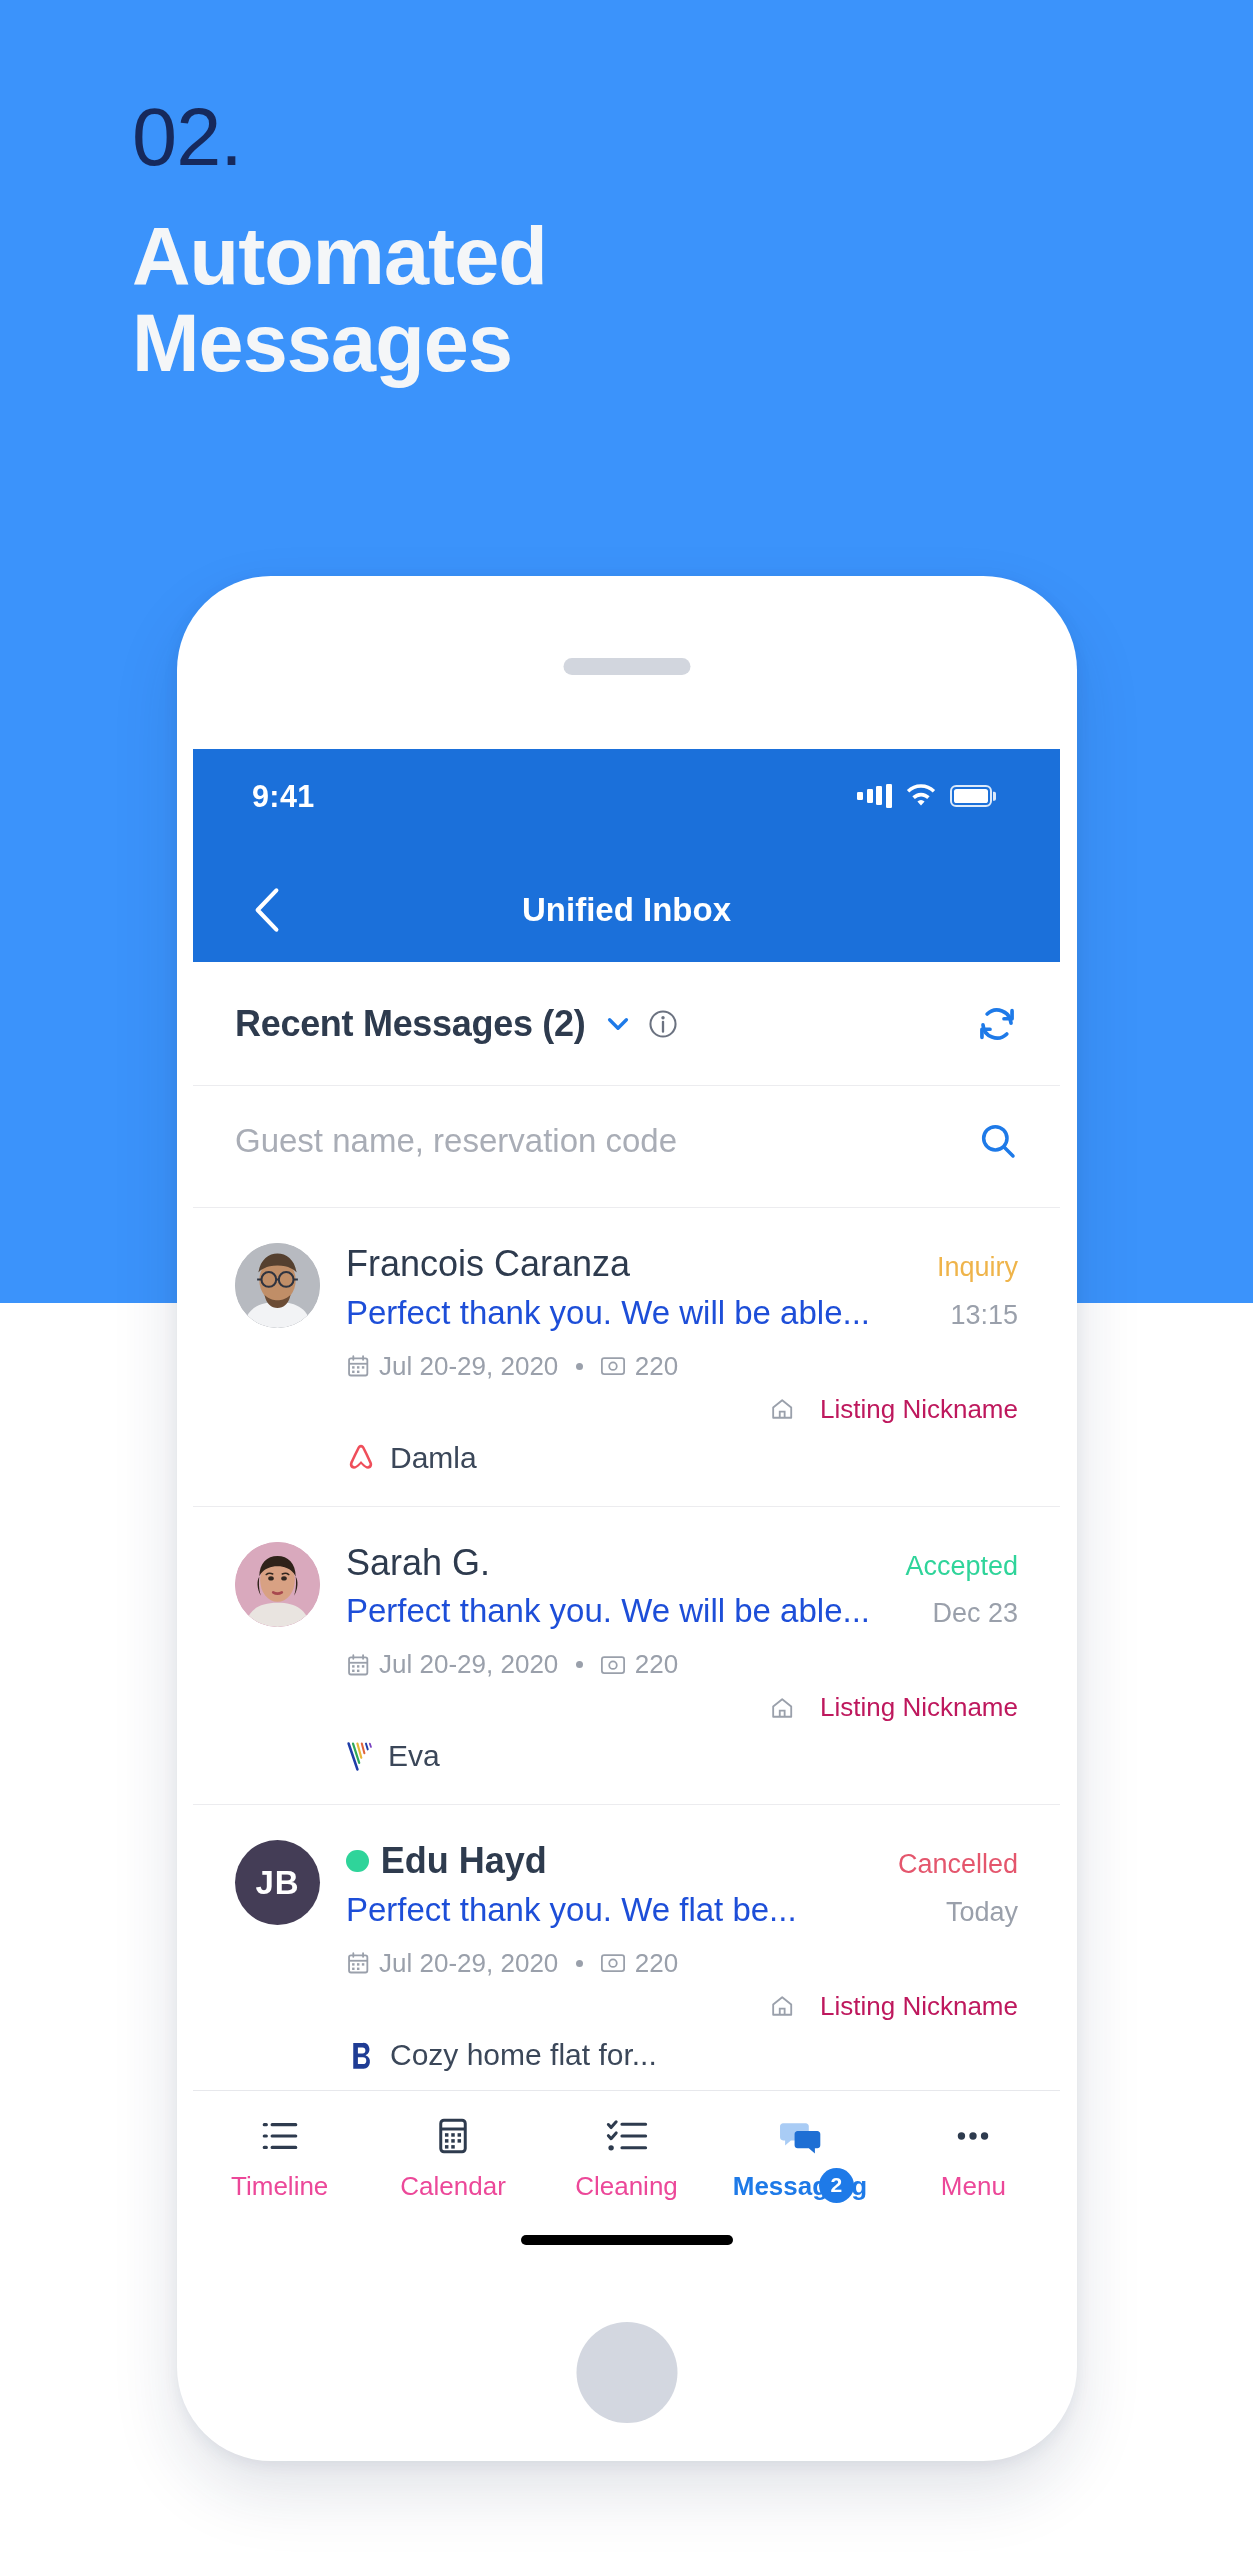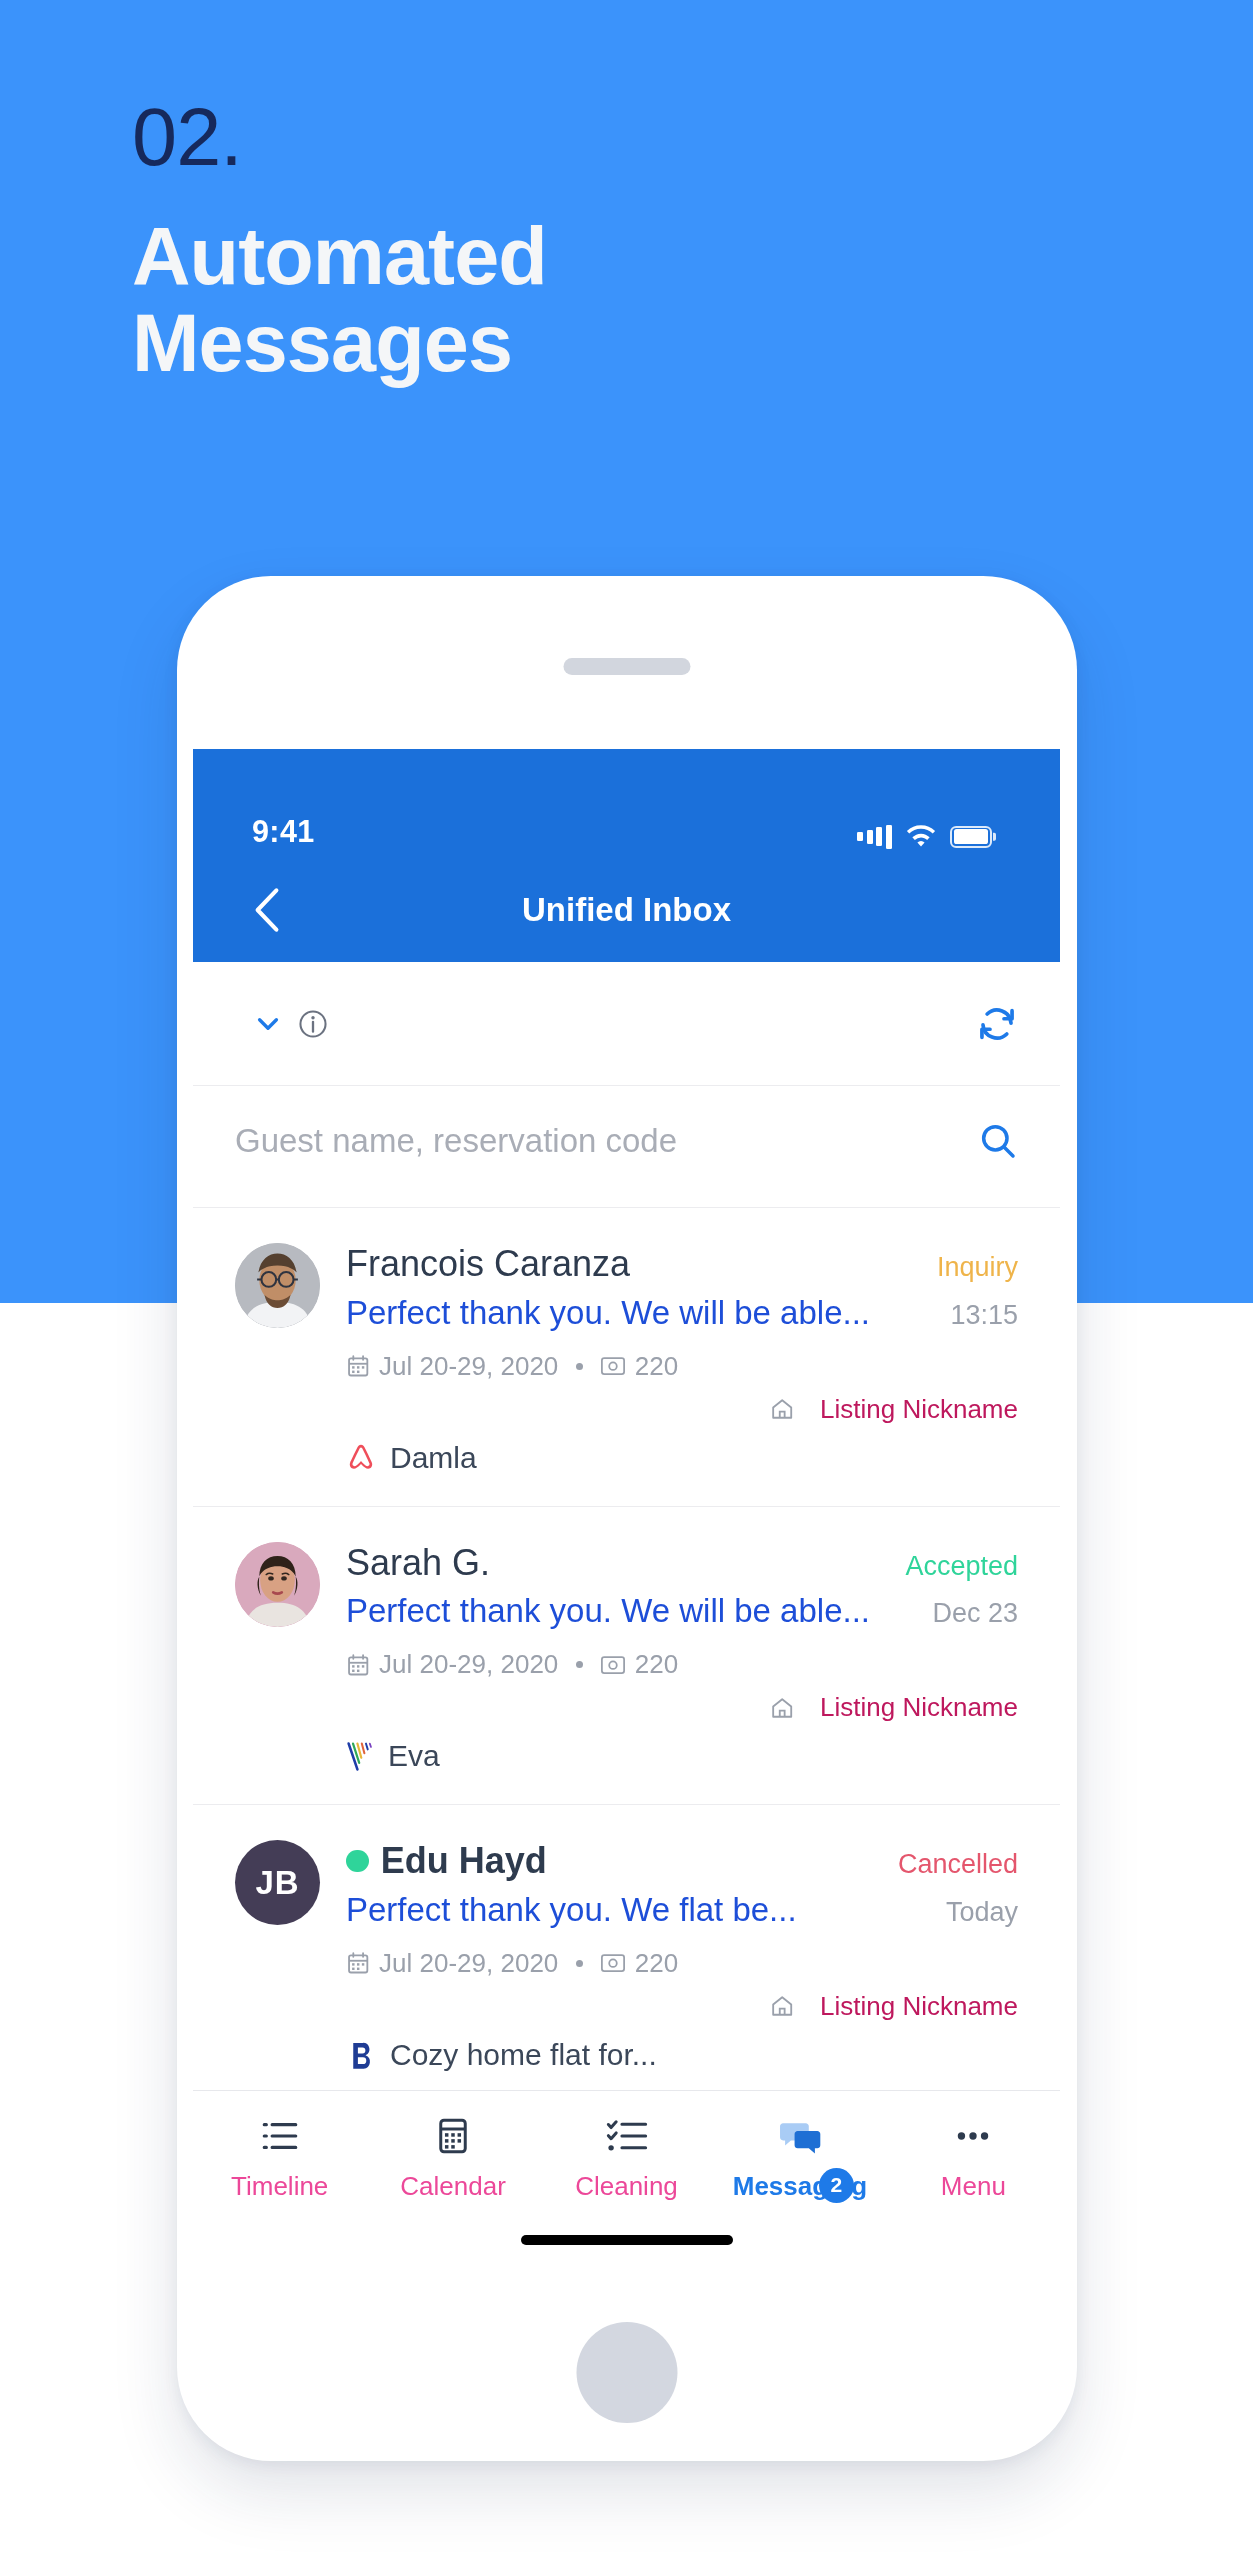--- a/index.html
+++ b/index.html
@@ -96,25 +96,25 @@
   }
 
   
   .app-header {
     background: #1b70da;
     height: 213px;
     position: relative;
   }
   .status-bar {
     position: absolute;
-    left: 0; top: 6px;
+    left: 0; top: 0;
     width: 100%;
     height: 94px;
     display: flex;
-    align-items: flex-end;
+    align-items: center;
     justify-content: space-between;
     padding: 0 68px 0 59px;
   }
   .status-time {
     color: #ffffff;
     font-size: 30.5px;
     font-weight: 700;
     letter-spacing: 0.4px;
   }
   .status-icons {
@@ -420,20 +420,21 @@
             <svg width="30" height="45" viewBox="0 0 14 24">
               <path d="M12 1.5 2 12l10 10.5" fill="none" stroke="#fff" stroke-width="2.2" stroke-linecap="round" stroke-linejoin="round"></path>
             </svg>
           </span>
         </div>
         <div class="nav-title">Unified Inbox</div>
       </div>
     </div>
 
     <div class="section-row">
+      <div class="section-title">Recent Messages (2)</div>
       <div class="section-ctrl">
         <span class="icon">
           <svg width="28" height="28" viewBox="0 0 20 20">
             <path d="M4 7l6 6 6-6" fill="none" stroke="#1e7ae8" stroke-width="2.4" stroke-linecap="round" stroke-linejoin="round"></path>
           </svg>
         </span>
         <span class="icon">
           <svg width="30" height="30" viewBox="0 0 22 22">
             <circle cx="11" cy="11" r="9.2" fill="none" stroke="#6b7280" stroke-width="1.5"></circle>
             <circle cx="11" cy="6.4" r="1.25" fill="#6b7280"></circle>

